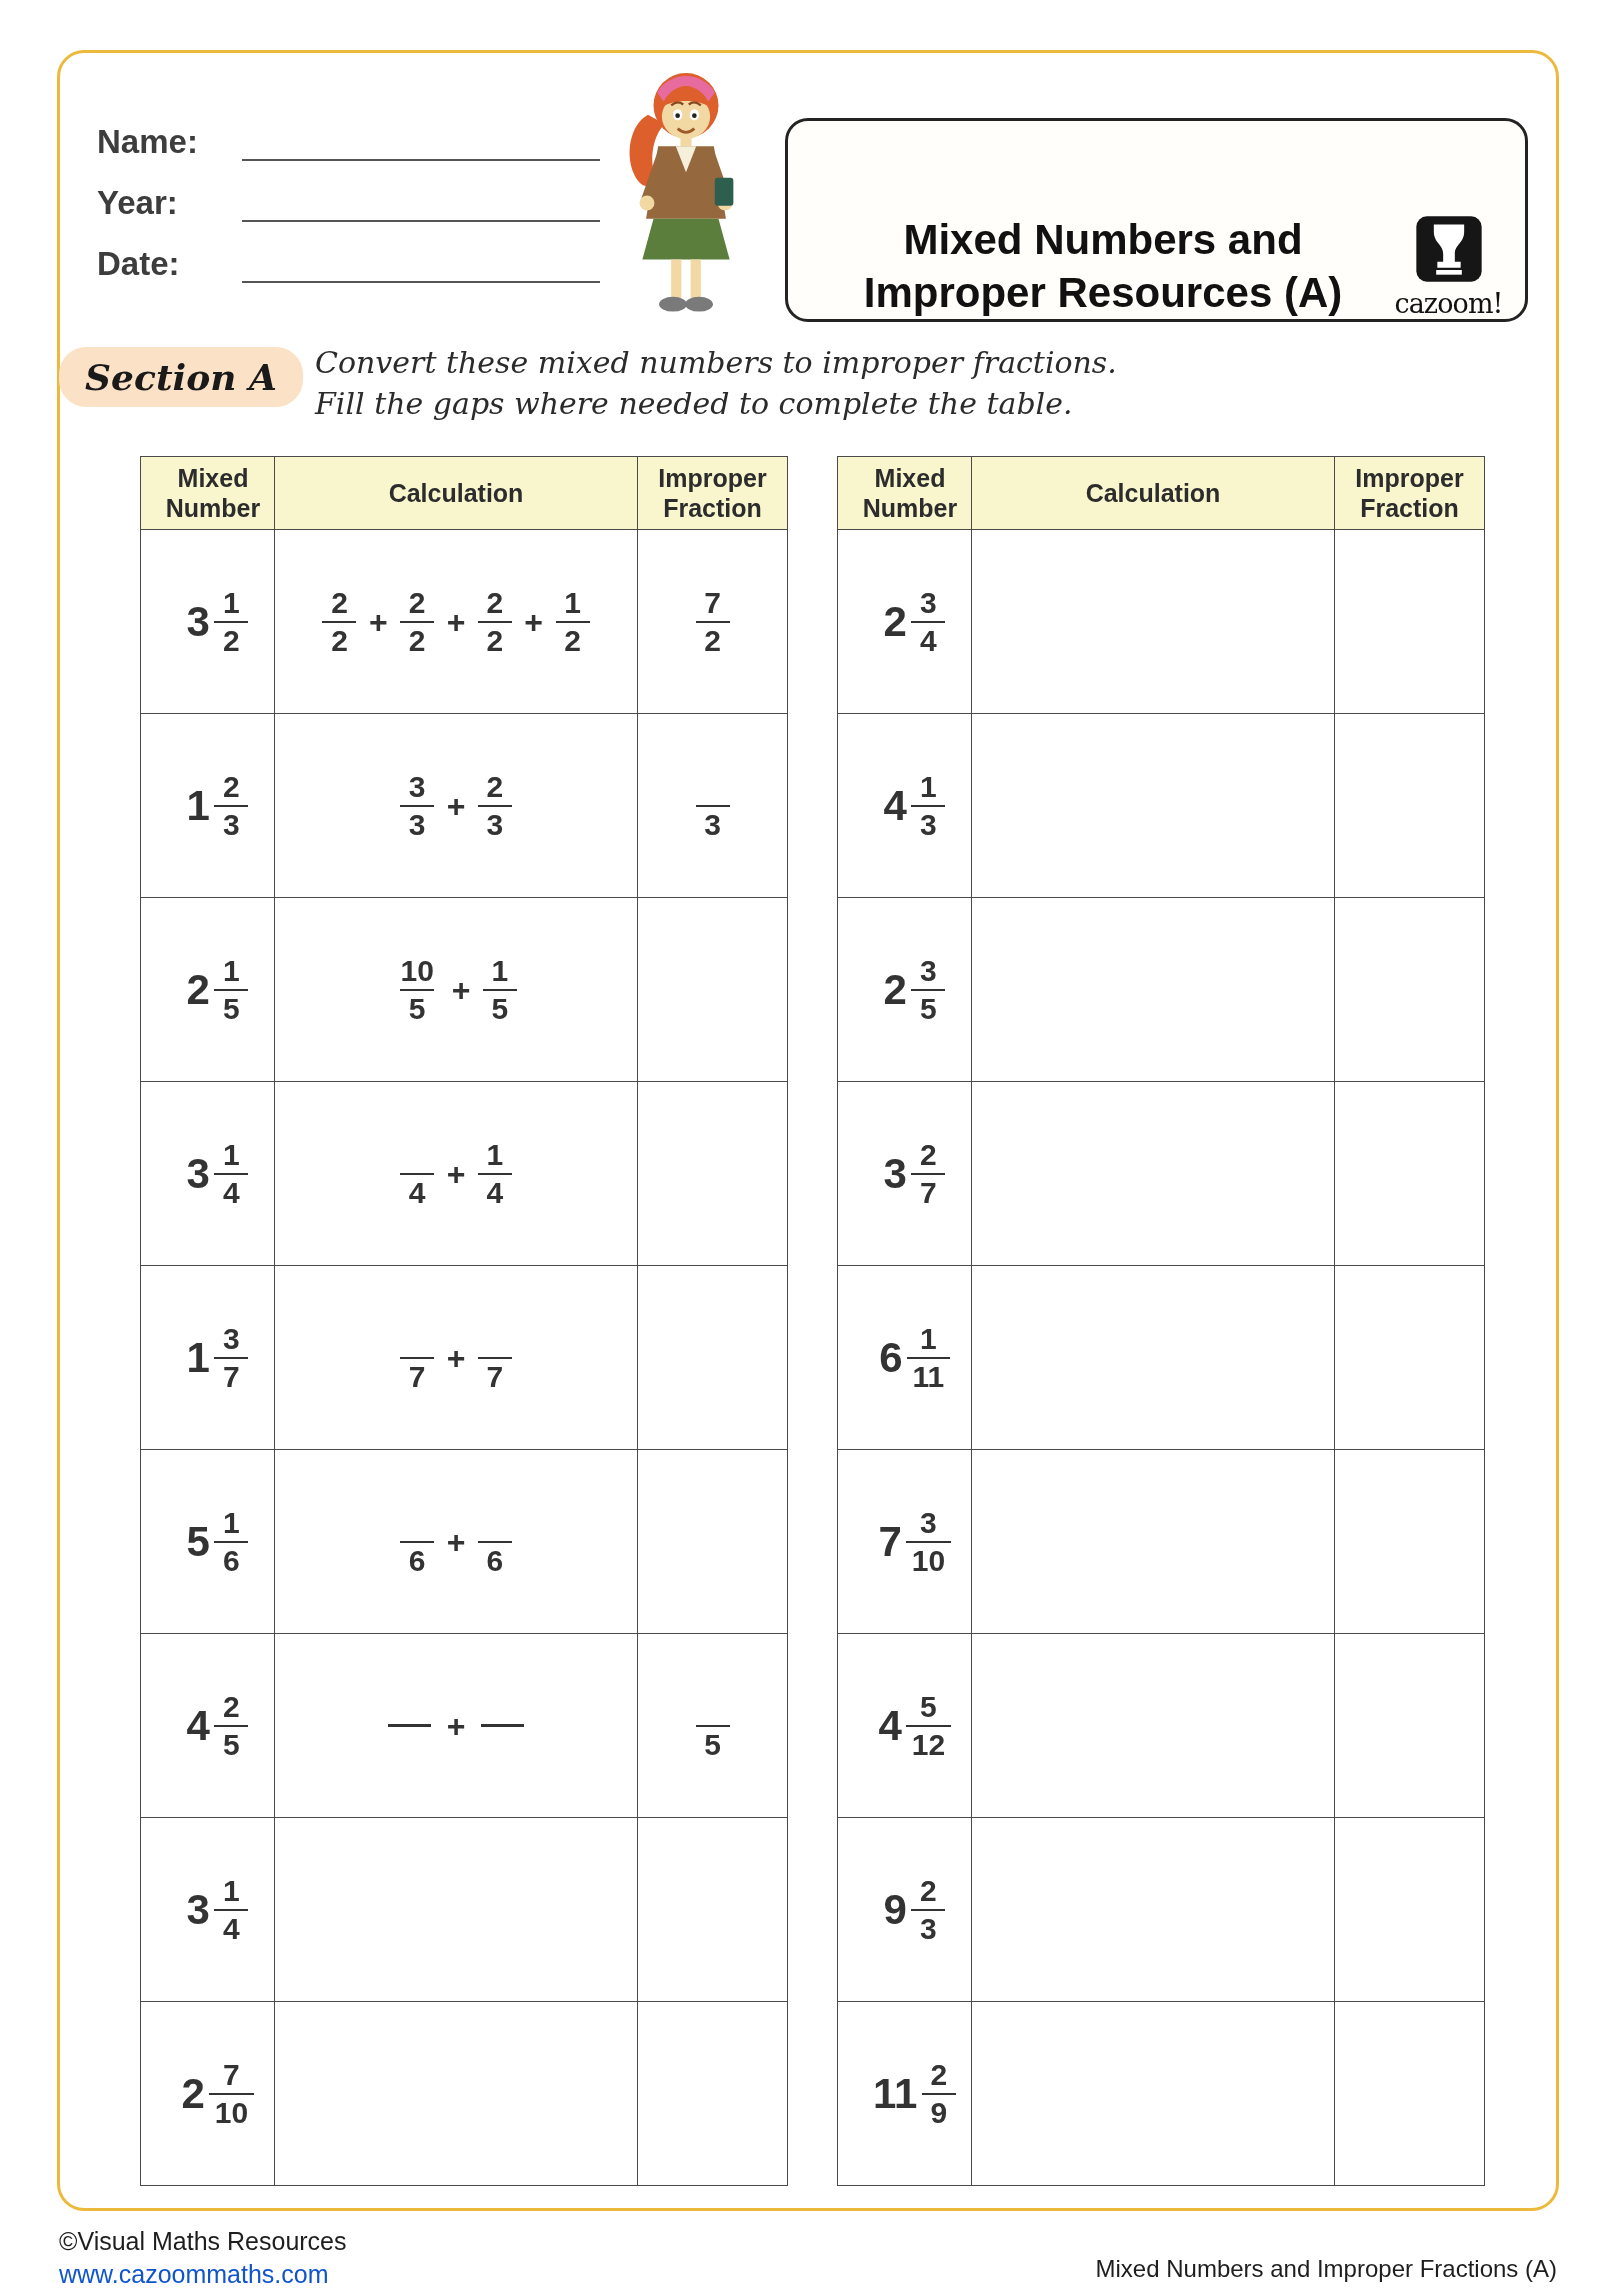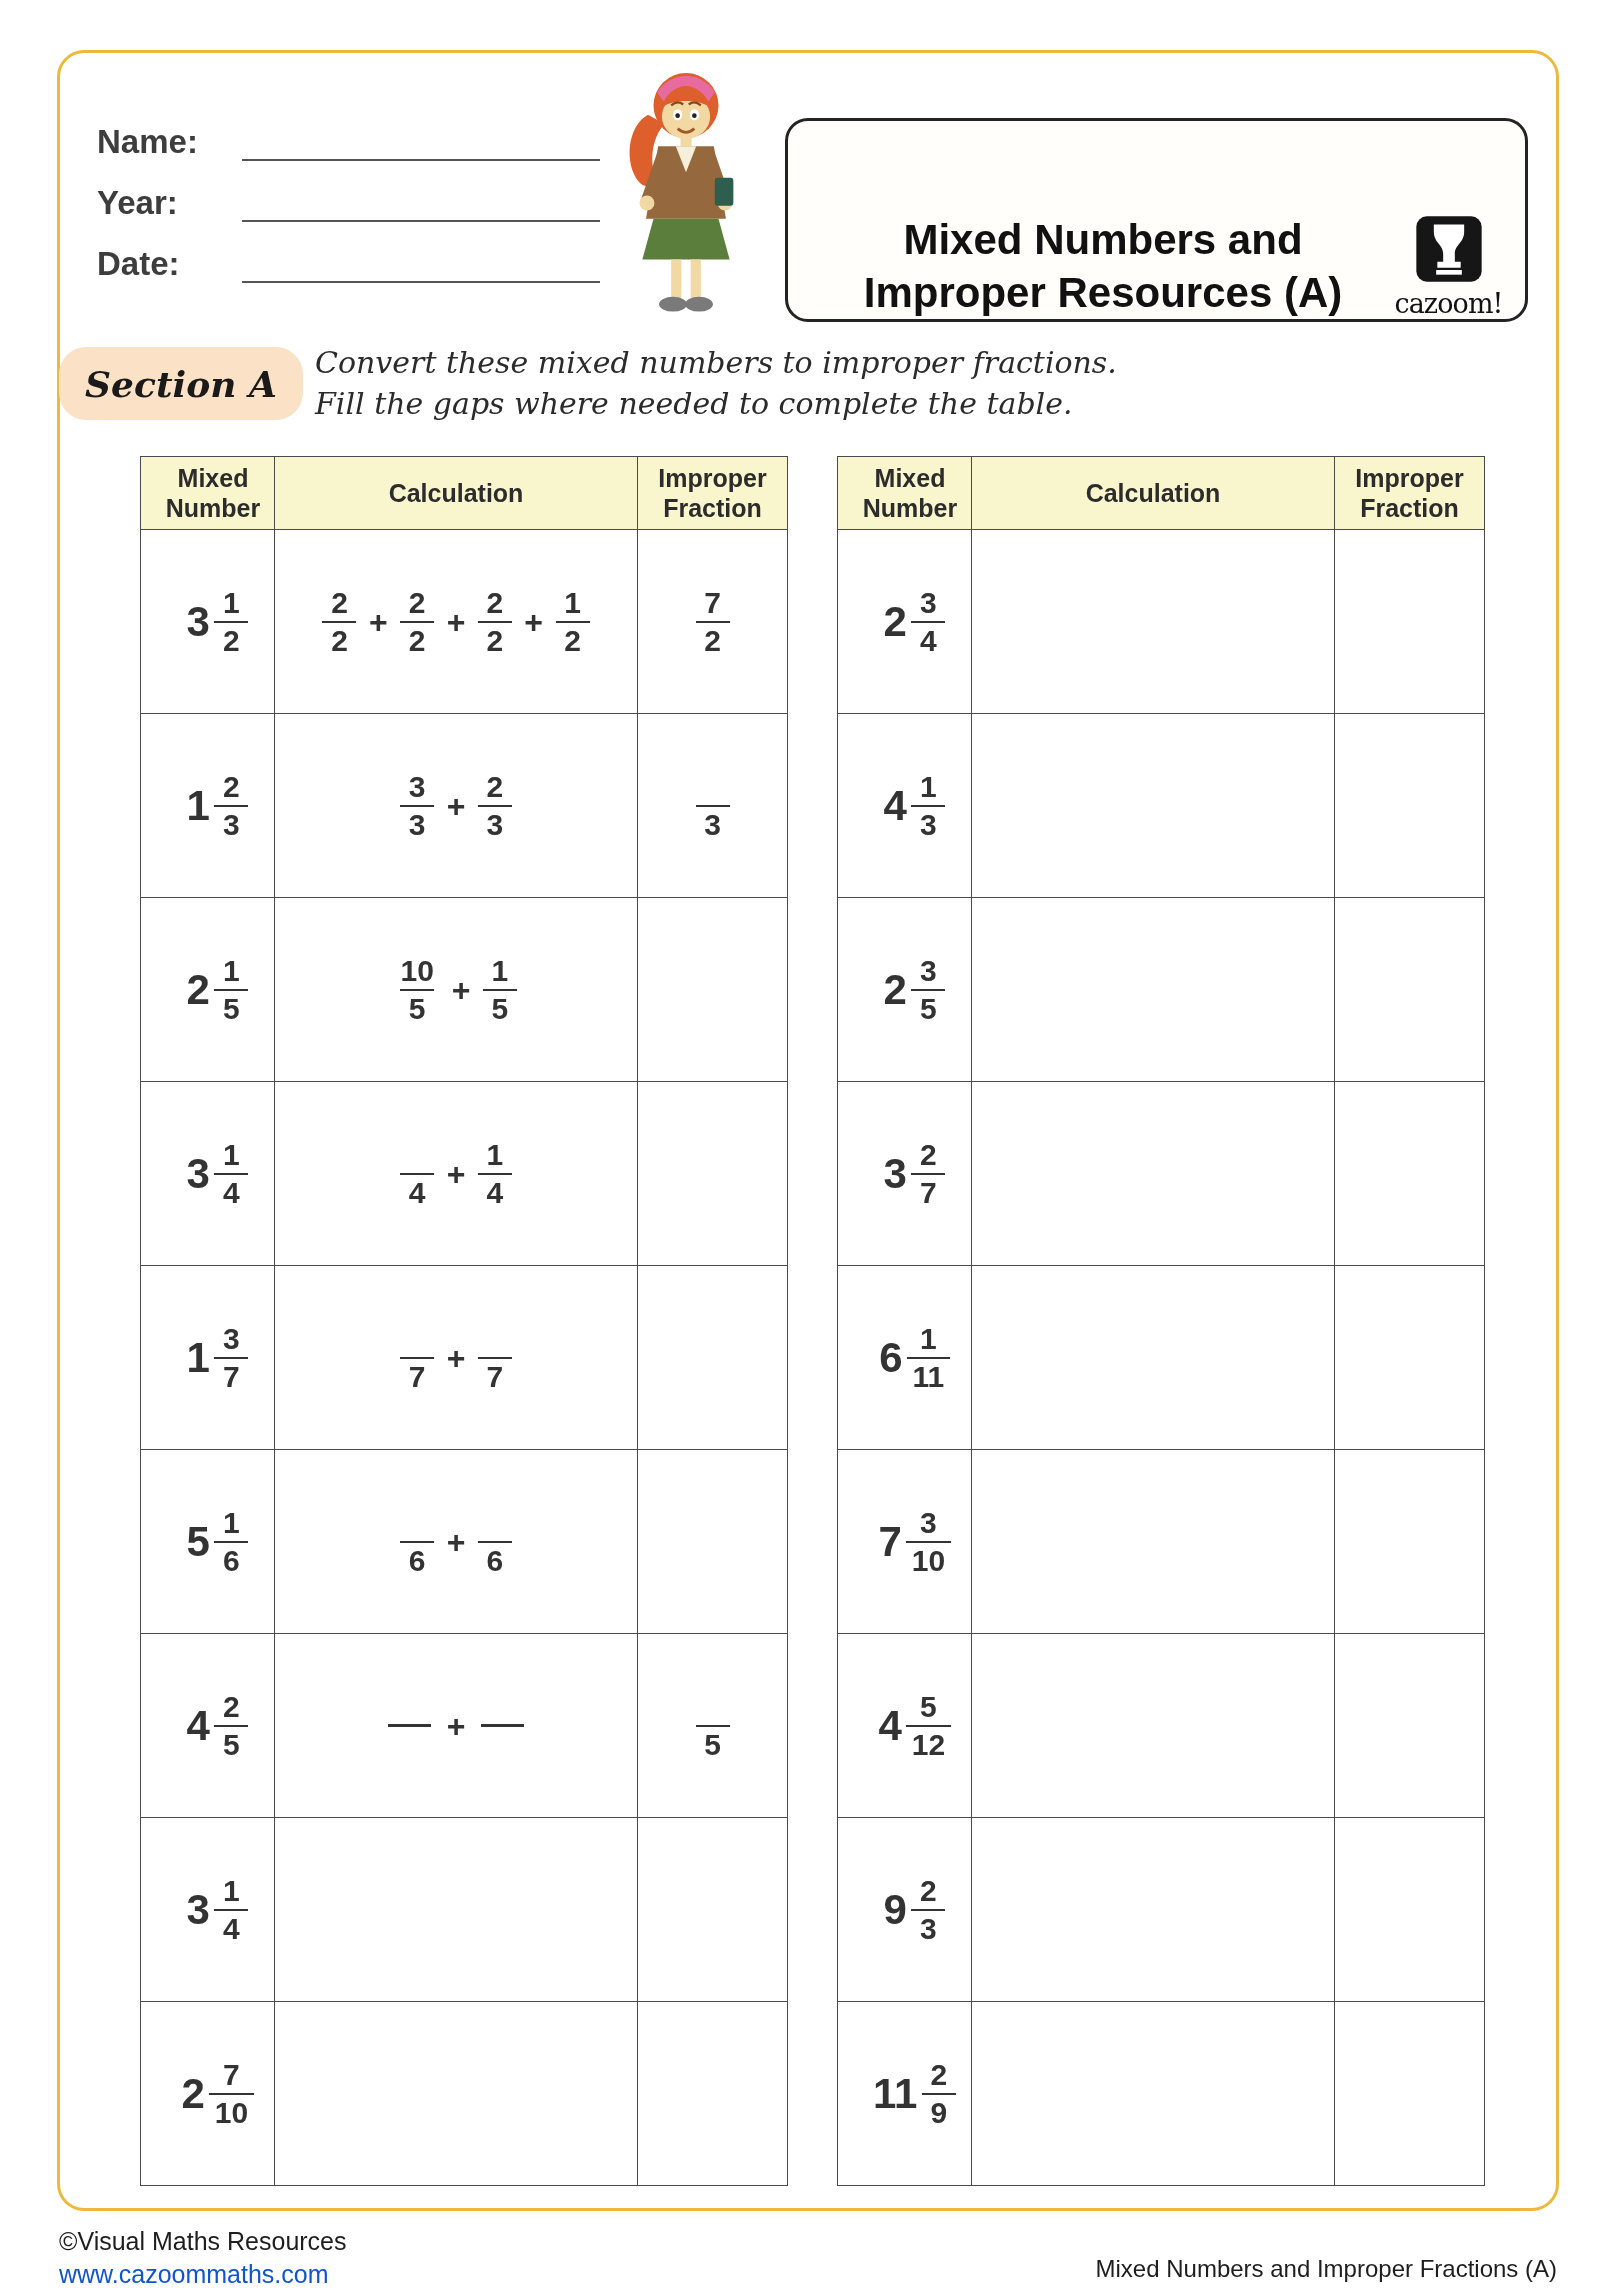--- a/index.html
+++ b/index.html
@@ -25,21 +25,21 @@
   
   .mascot{position:absolute;left:616px;top:59px;width:140px;height:260px;}
 
   
   .title-box{position:absolute;left:785px;top:82px;width:743px;height:204px;border:3.6px solid #232323;border-radius:23px;background:#fffefb;display:flex;align-items:flex-end;padding:0 23px;margin-top:36px;}
   .title-text{flex:1;text-align:center;font-weight:bold;font-size:42px;line-height:1.25;color:#111;}
   .logo-wrap{width:107px;display:flex;flex-direction:column;align-items:center;}
   .logo-text{font-family:"DejaVu Serif",serif;font-weight:normal;font-size:27px;color:#111;margin-top:3.6px;letter-spacing:-0.9px;}
 
   
-  .section-pill{position:absolute;left:59px;top:347px;width:244px;height:73px;background:var(--section-bg);border-radius:27px;display:flex;align-items:center;justify-content:center;}
+  .section-pill{position:absolute;left:59px;top:347px;width:244px;height:60px;background:var(--section-bg);border-radius:27px;display:flex;align-items:center;justify-content:center;}
   .section-label{font-family:"DejaVu Serif",serif;font-style:italic;font-weight:bold;font-size:36px;color:#1a1a1a;}
   .instructions{position:absolute;left:315px;top:342px;font-family:"DejaVu Serif",serif;font-style:italic;font-size:30px;color:#2b2b2b;line-height:1.38;}
 
   
   .table{position:absolute;top:456px;border-top:1.8px solid var(--border-dark);border-left:1.8px solid var(--border-dark);background:#fff;}
   #left-table{left:140px;}
   #right-table{left:837px;}
   .trow{display:flex;}
   .tcell{border-right:1.8px solid var(--border-dark);border-bottom:1.8px solid var(--border-dark);display:flex;align-items:center;justify-content:center;background:#fff;}
   .trow .tcell:nth-child(1){width:134px;padding-left:20px;}

